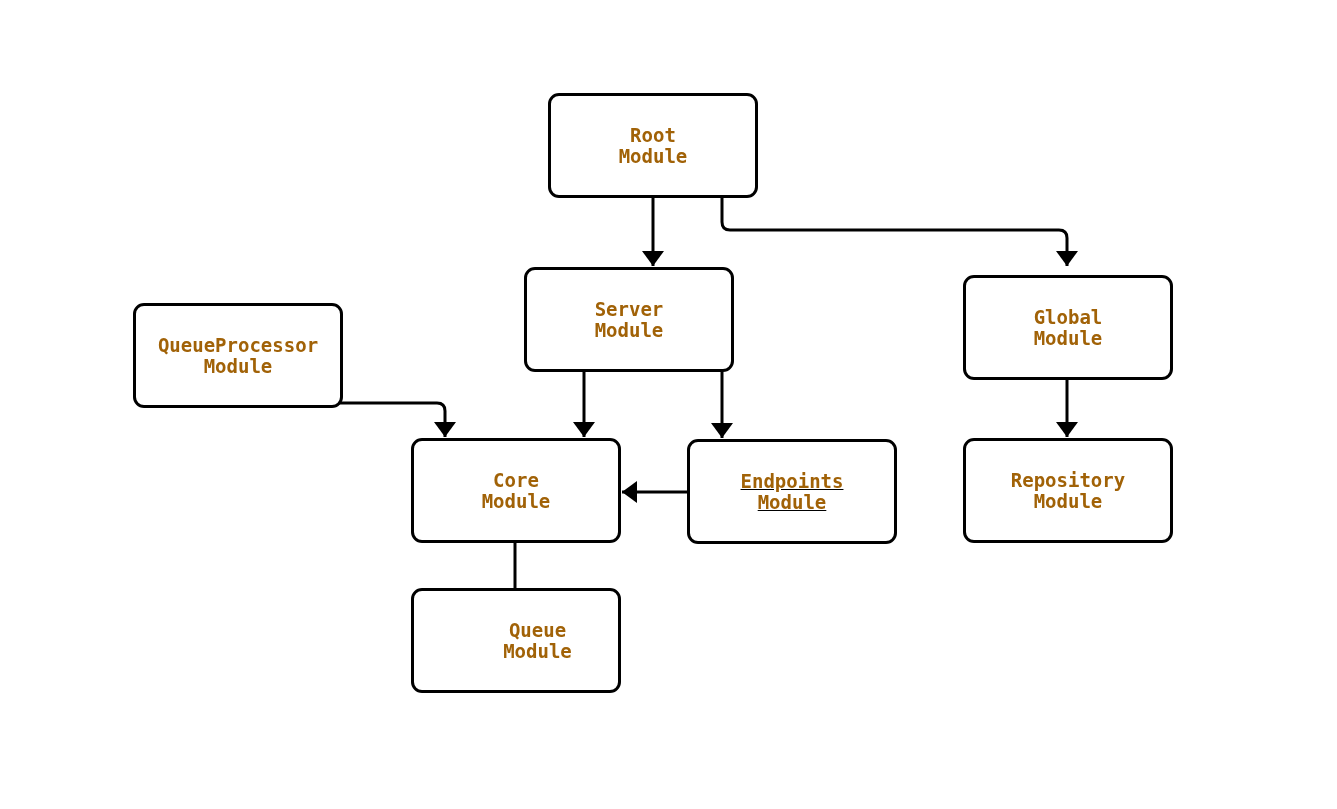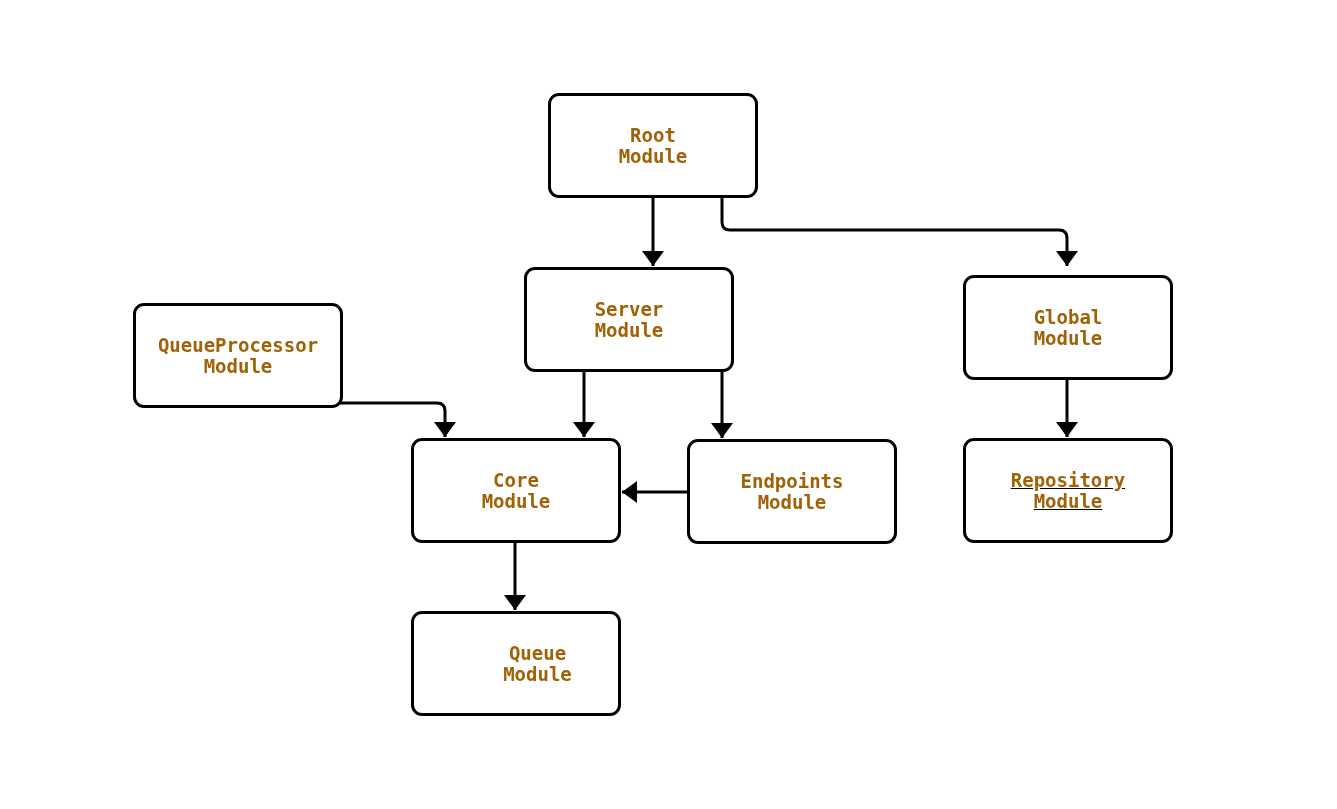--- a/index.html
+++ b/index.html
@@ -36,23 +36,23 @@
     text-align: center;
     white-space: pre-line;
     letter-spacing: 0px;
   }
   
   #n-root          { left: 548px; top:  93px; }
   #n-queueprocessor{ left: 133px; top: 267px; margin-top: 36px; }
   #n-server        { left: 524px; top: 267px; }
   #n-global        { left: 963px; top: 267px; margin-top: 8px; }
   #n-core          { left: 411px; top: 438px; }
-  #n-endpoints     { left: 687px; top: 439px; }
-  #n-repository    { left: 963px; top: 438px; text-decoration: underline; }
-  #n-queue         { left: 411px; top: 611px; padding-left: 43px; }
+  #n-endpoints     { left: 687px; top: 439px; text-decoration: underline; }
+  #n-repository    { left: 963px; top: 438px; }
+  #n-queue         { left: 411px; top: 588px; padding-left: 43px; }
 
   .edge-path {
     fill: none;
     stroke: #000000;
     stroke-width: 3px;
     stroke-linejoin: round;
   }
 </style>
 </head>
 <body>

